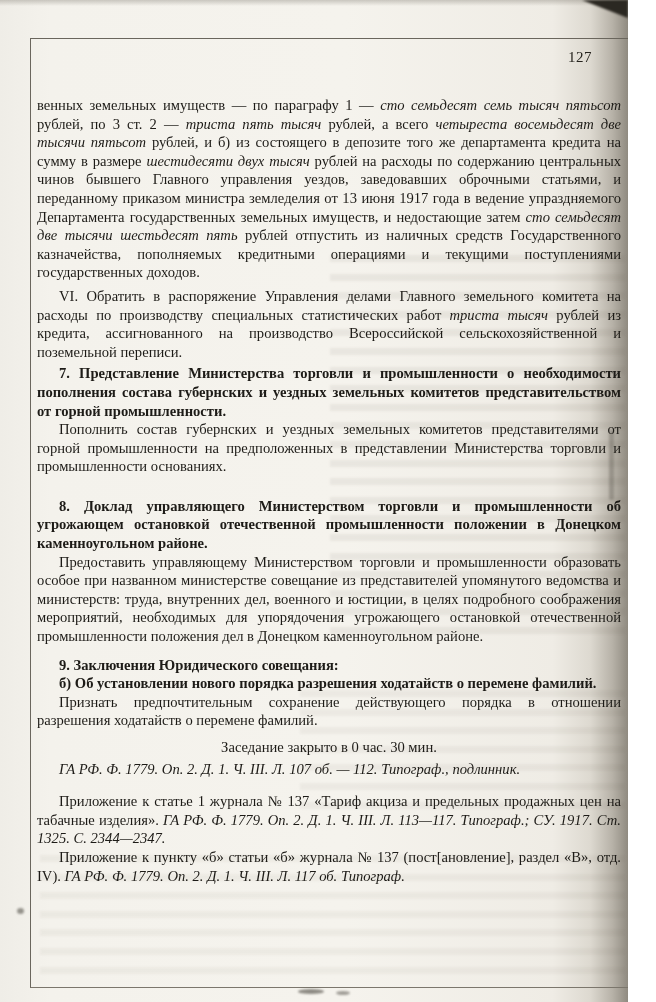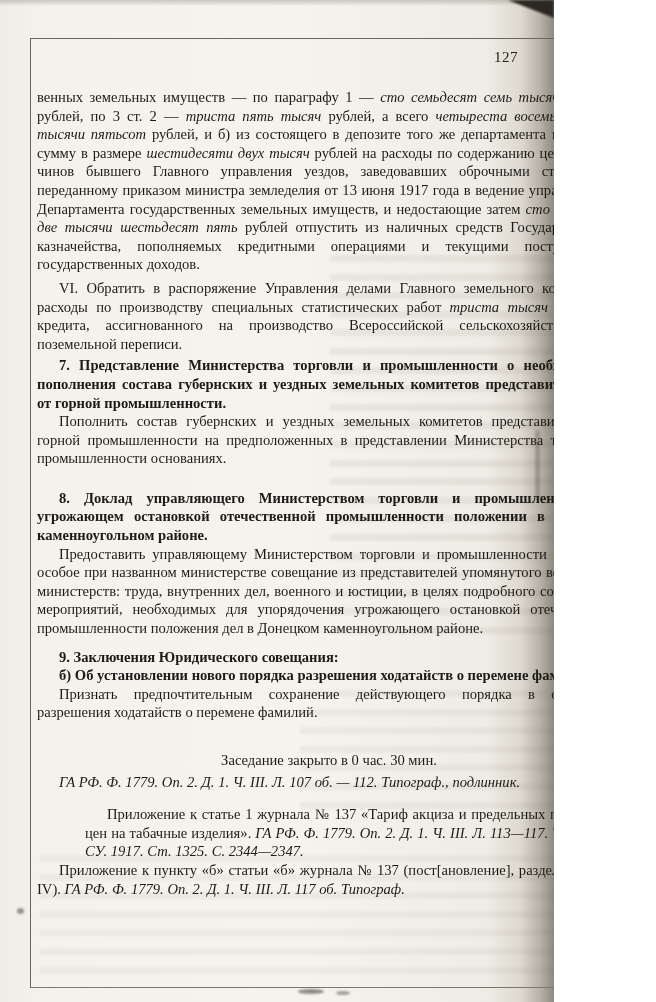--- a/index.html
+++ b/index.html
@@ -6,21 +6,21 @@
     margin: 0;
     padding: 0;
     width: 656px;
     height: 1002px;
     overflow: hidden;
     font-family: "Liberation Serif", serif;
   }
   .scan {
     position: absolute;
     inset: 0;
-    width: 554px;
+    width: 628px;
     height: 1002px;
     background:
       linear-gradient(90deg,
         #efede7 0%, #f4f2ec 8%, #f5f3ed 55%, #efece5 88%,
         #ddd9d0 94%, #b7b2a8 97.5%, #8f8a80 100%);
     overflow: hidden;
   }
   
   .frame {
     position: absolute;
@@ -37,21 +37,21 @@
     position: absolute;
     top: 49px;
     right: 36px;
     font-size: 15px;
     letter-spacing: 0.5px;
     color: #24221d;
   }
   .text {
     position: absolute;
     left: 37px;
-    top: 88px;
+    top: 96px;
     width: 584px;
     color: #1d1b17;
     font-size: 14.6px;
     line-height: 18.6px;
     text-align: justify;
   }
   .text p { margin: 0; }
   .text p.indent { text-indent: 22px; }
   .text p.center { text-align: center; text-indent: 0; }
   .b { font-weight: bold; }
@@ -110,23 +110,23 @@
   <div class="text">
       <p class=""><span>венных земельных имуществ — по параграфу 1 — </span><span class="i">сто семьдесят семь тысяч пятьсот</span><span> рублей, по 3 ст. 2 — </span><span class="i">триста пять тысяч</span><span> рублей, а всего </span><span class="i">четыреста восемьдесят две тысячи пятьсот</span><span> рублей, и б) из состоящего в депозите того же департамента кредита на сумму в размере </span><span class="i">шестидесяти двух тысяч</span><span> рублей на расходы по содержанию центральных чинов бывшего Главного управления уездов, заведовавших оброчными статьями, и переданному приказом министра земледелия от 13 июня 1917 года в ведение упраздняемого Департамента государственных земельных имуществ, и недостающие затем </span><span class="i">сто семьдесят две тысячи шестьдесят пять</span><span> рублей отпустить из наличных средств Государственного казначейства, пополняемых кредитными операциями и текущими поступлениями государственных доходов.</span></p>
       <p class="indent " style="margin-top: 5px;"><span>VI. Обратить в распоряжение Управления делами Главного земельного комитета на расходы по производству специальных статистических работ </span><span class="i">триста тысяч</span><span> рублей из кредита, ассигнованного на производство Всероссийской сельскохозяйственной и поземельной переписи.</span></p>
       <p class="indent " style="margin-top: 3px;"><span class="b">7. Представление Министерства торговли и промышленности о необходимости пополнения состава губернских и уездных земельных комитетов представительством от горной промышленности.</span></p>
       <p class="indent "><span>Пополнить состав губернских и уездных земельных комитетов представителями от горной промышленности на предположенных в представлении Министерства торговли и промышленности основаниях.</span></p>
       <p class="indent " style="margin-top: 21px;"><span class="b">8. Доклад управляющего Министерством торговли и промышленности об угрожающем остановкой отечественной промышленности положении в Донецком каменноугольном районе.</span></p>
       <p class="indent "><span>Предоставить управляющему Министерством торговли и промышленности образовать особое при названном министерстве совещание из представителей упомянутого ведомства и министерств: труда, внутренних дел, военного и юстиции, в целях подробного соображения мероприятий, необходимых для упорядочения угрожающего остановкой отечественной промышленности положения дел в Донецком каменноугольном районе.</span></p>
       <p class="indent " style="margin-top: 10px;"><span class="b">9. Заключения Юридического совещания:</span></p>
       <p class="indent "><span class="b">б) Об установлении нового порядка разрешения ходатайств о перемене фамилий.</span></p>
       <p class="indent "><span>Признать предпочтительным сохранение действующего порядка в отношении разрешения ходатайств о перемене фамилий.</span></p>
-      <p class="center" style="margin-top: 29px;"><span>Заседание закрыто в 0 час. 30 мин.</span></p>
+      <p class="center" style="margin-top: 8px;"><span>Заседание закрыто в 0 час. 30 мин.</span></p>
       <p class="indent " style="margin-top: 3px;"><span class="i">ГА РФ. Ф. 1779. Оп. 2. Д. 1. Ч. III. Л. 107 об. — 112. Типограф., подлинник.</span></p>
-      <p class="indent " style="margin-top: 14px; margin-left: 48px;"><span>Приложение к статье 1 журнала № 137 «Тариф акциза и предельных продажных цен на табачные изделия». </span><span class="i">ГА РФ. Ф. 1779. Оп. 2. Д. 1. Ч. III. Л. 113—117. Типограф.; СУ. 1917. Ст. 1325. С. 2344—2347.</span></p>
+      <p class="indent " style="margin-top: 14px;"><span>Приложение к статье 1 журнала № 137 «Тариф акциза и предельных продажных цен на табачные изделия». </span><span class="i">ГА РФ. Ф. 1779. Оп. 2. Д. 1. Ч. III. Л. 113—117. Типограф.; СУ. 1917. Ст. 1325. С. 2344—2347.</span></p>
       <p class="indent " style=""><span>Приложение к пункту «б» статьи «б» журнала № 137 (пост[ановление], раздел «В», отд. IV). </span><span class="i">ГА РФ. Ф. 1779. Оп. 2. Д. 1. Ч. III. Л. 117 об. Типограф.</span></p>
     </div>
 
   <div class="corner-mark"></div>
   <div class="speckle sp-1"></div>
   <div class="speckle sp-2"></div>
   <div class="speckle sp-3"></div>
   <div class="speckle sp-4"></div>
 </div>
 

